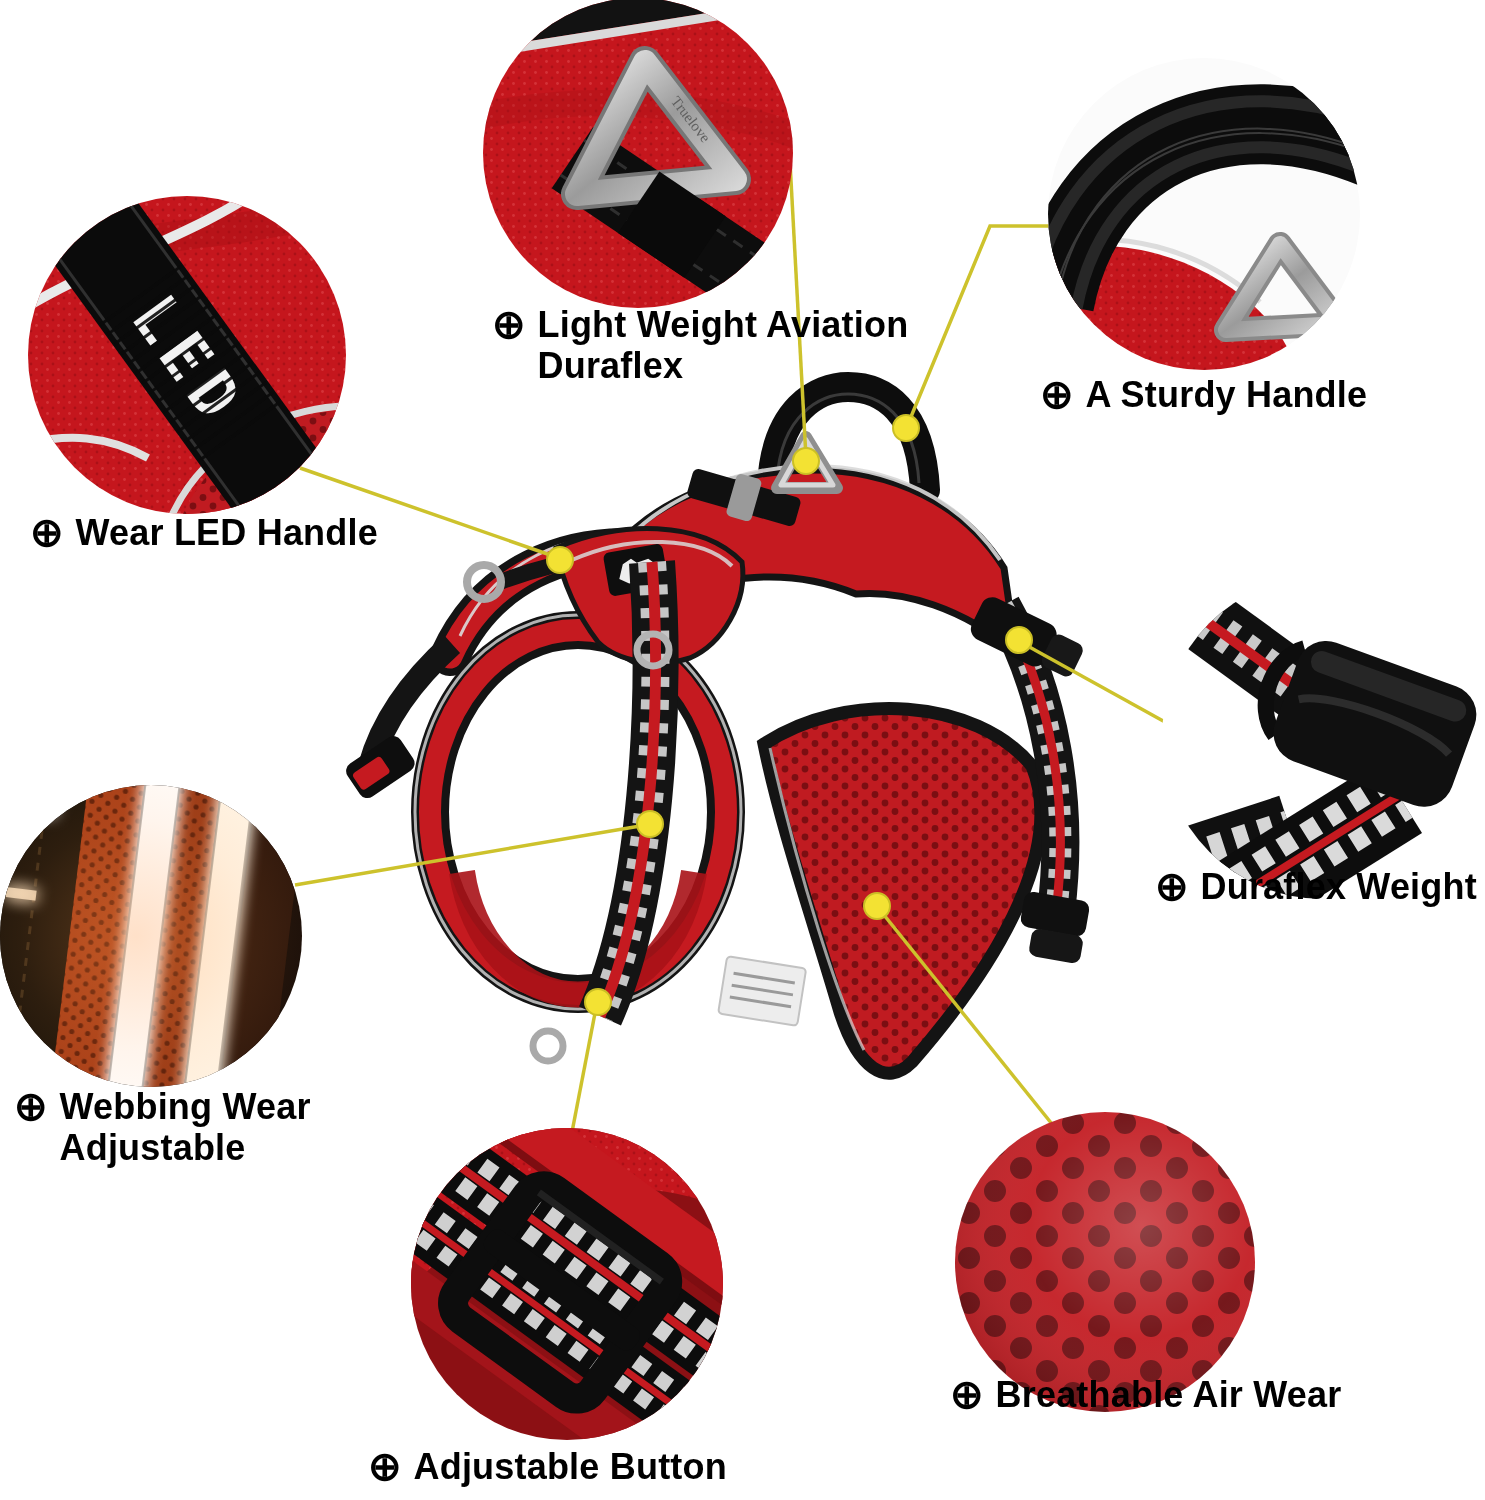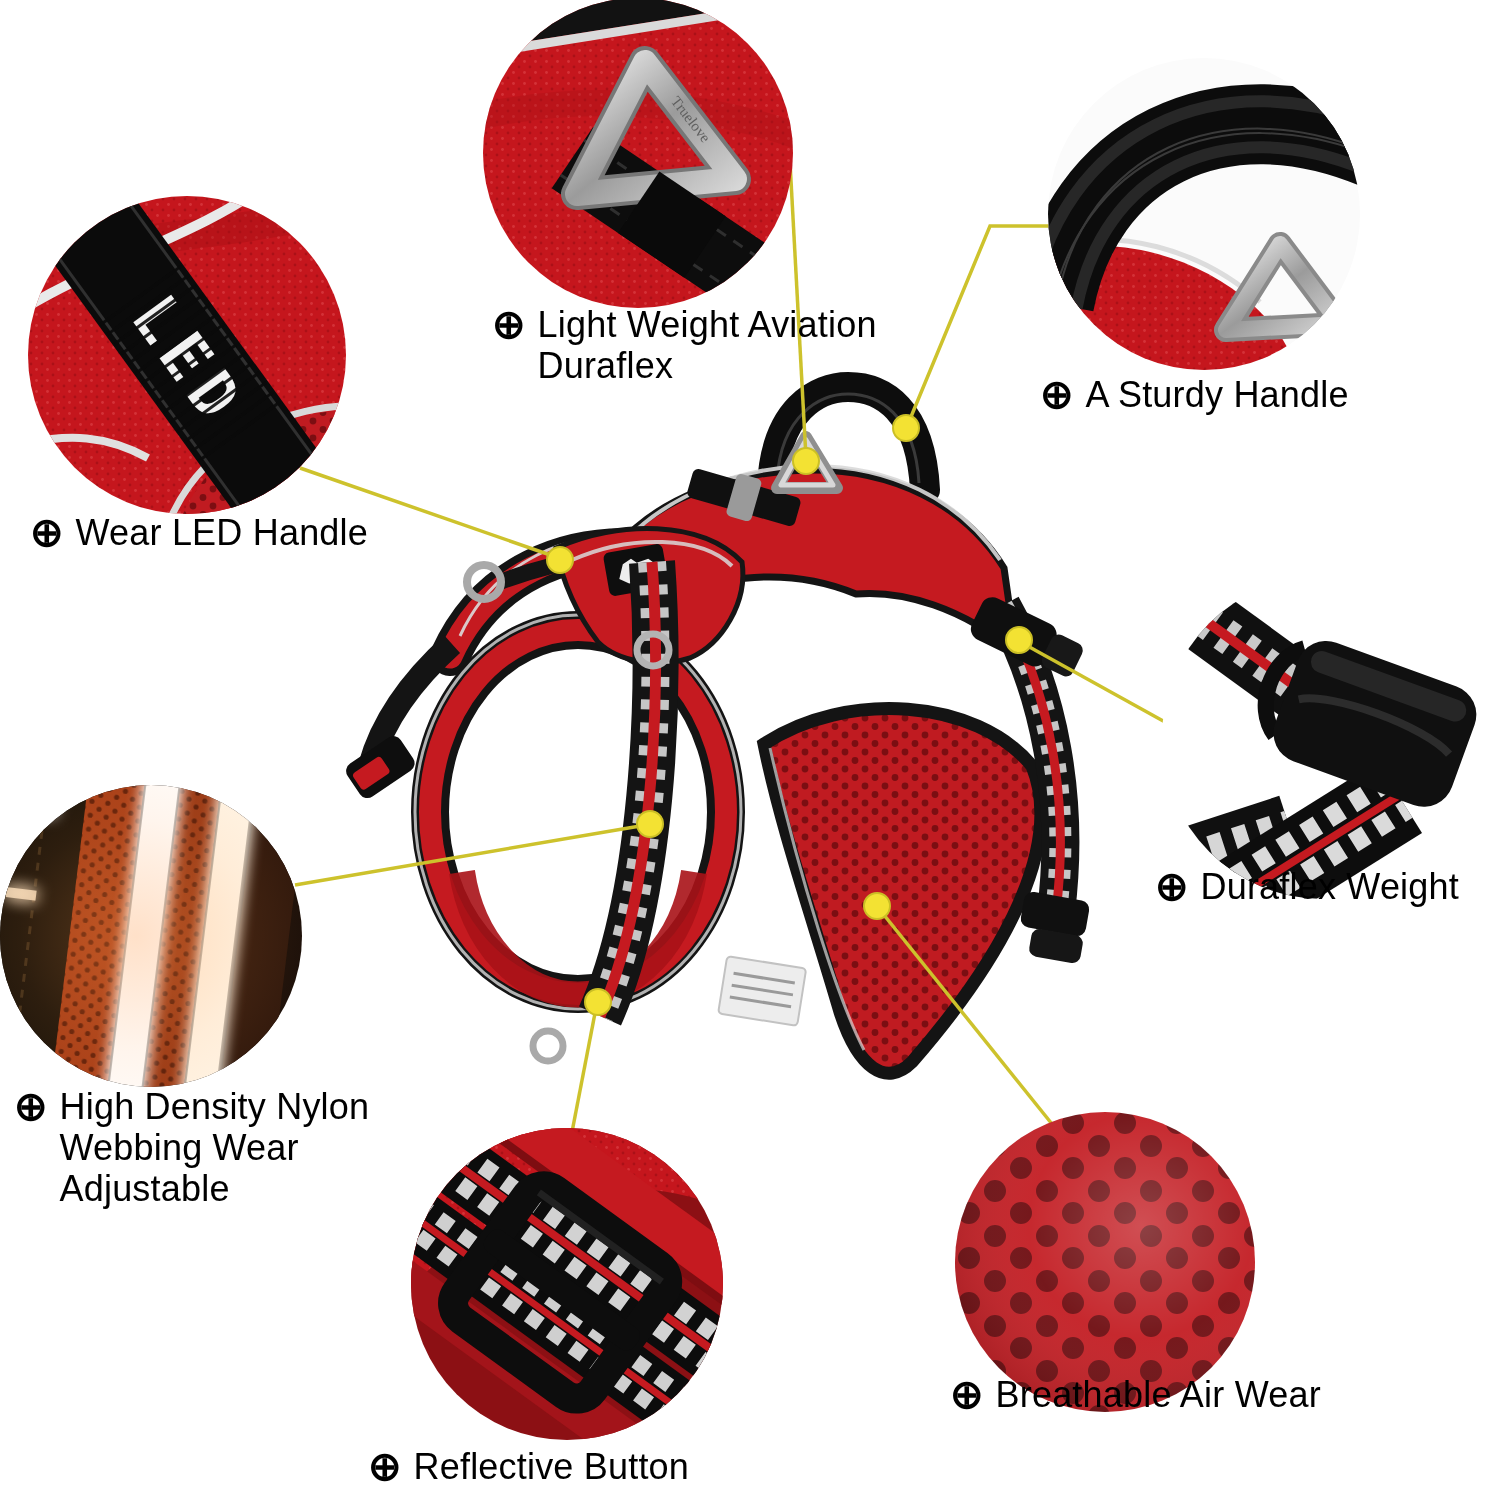--- a/index.html
+++ b/index.html
@@ -14,21 +14,21 @@
   .co-aluminum { left:483px; top:-2px;  width:310px; height:310px; }
   .co-handle   { left:1048px; top:58px; width:312px; height:312px; }
   .co-led      { left:28px;  top:196px; width:318px; height:318px; }
   .co-buckle   { left:1162px; top:576px; width:323px; height:323px; }
   .co-webbing  { left:0px;   top:785px; width:302px; height:302px; }
   .co-adjust   { left:411px; top:1128px; width:312px; height:312px; }
   .co-mesh     { left:955px; top:1112px; width:300px; height:300px; }
 
   .label { position:absolute; display:flex; gap:12px; color:#000000; }
   .label .plus  { font-size:40px; line-height:40px; font-weight:700; }
-  .label .lines { display:flex; flex-direction:column; font-size:36px; line-height:41px; font-weight:400; letter-spacing:0.2px; }
+  .label .lines { display:flex; flex-direction:column; font-size:36px; line-height:41px; font-weight:700; letter-spacing:0.2px; }
   .label .ln { display:block; white-space:nowrap; }
   .lbl-aluminum { left:492px;  top:304px; }
   .lbl-handle   { left:1040px; top:374px; }
   .lbl-led      { left:30px;   top:512px; }
   .lbl-buckle   { left:1155px; top:866px; }
   .lbl-webbing  { left:14px;   top:1086px; }
   .lbl-adjust   { left:368px;  top:1446px; }
   .lbl-mesh     { left:950px;  top:1374px; }
 </style>
 </head>
@@ -349,30 +349,29 @@
   <div class="label lbl-buckle">
     <span class="plus">⊕</span>
     <span class="lines">
       <span class="ln">Duraflex Weight</span>
     </span>
   </div>
 
   <div class="label lbl-webbing">
     <span class="plus">⊕</span>
     <span class="lines">
-      <span class="ln">High Density Nylon</span>
       <span class="ln">Webbing Wear</span>
       <span class="ln">Adjustable</span>
     </span>
   </div>
 
   <div class="label lbl-adjust">
     <span class="plus">⊕</span>
     <span class="lines">
-      <span class="ln">Reflective Button</span>
+      <span class="ln">Adjustable Button</span>
     </span>
   </div>
 
   <div class="label lbl-mesh">
     <span class="plus">⊕</span>
     <span class="lines">
       <span class="ln">Breathable Air Wear</span>
     </span>
   </div>
 

